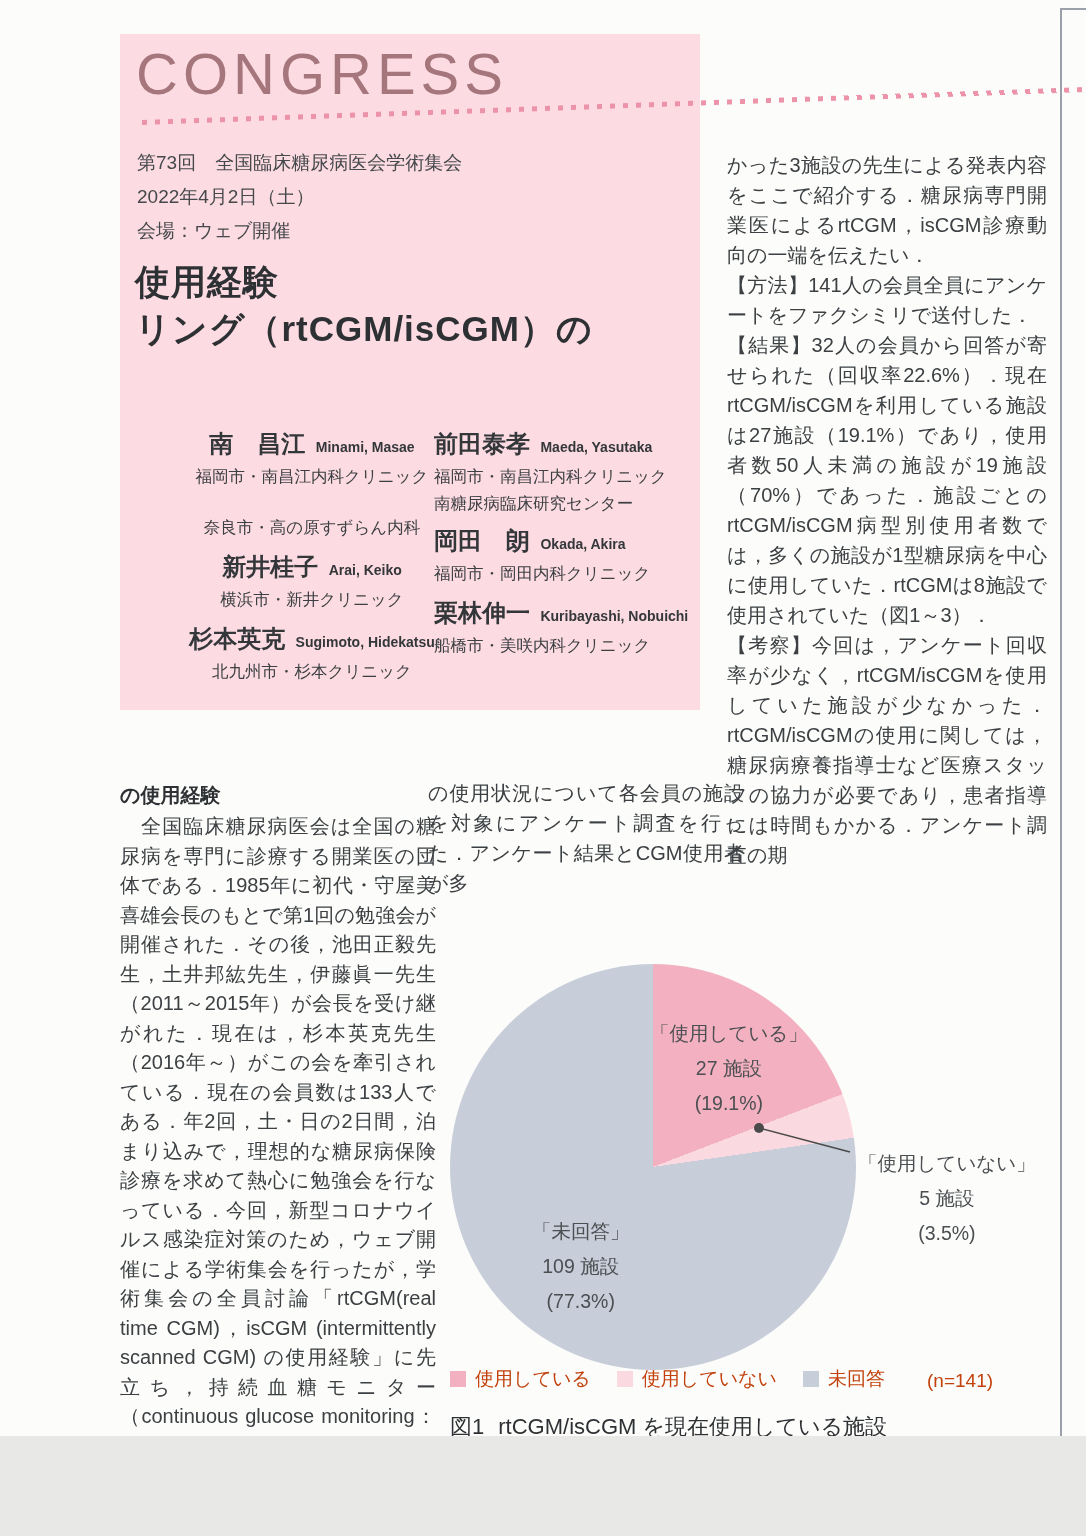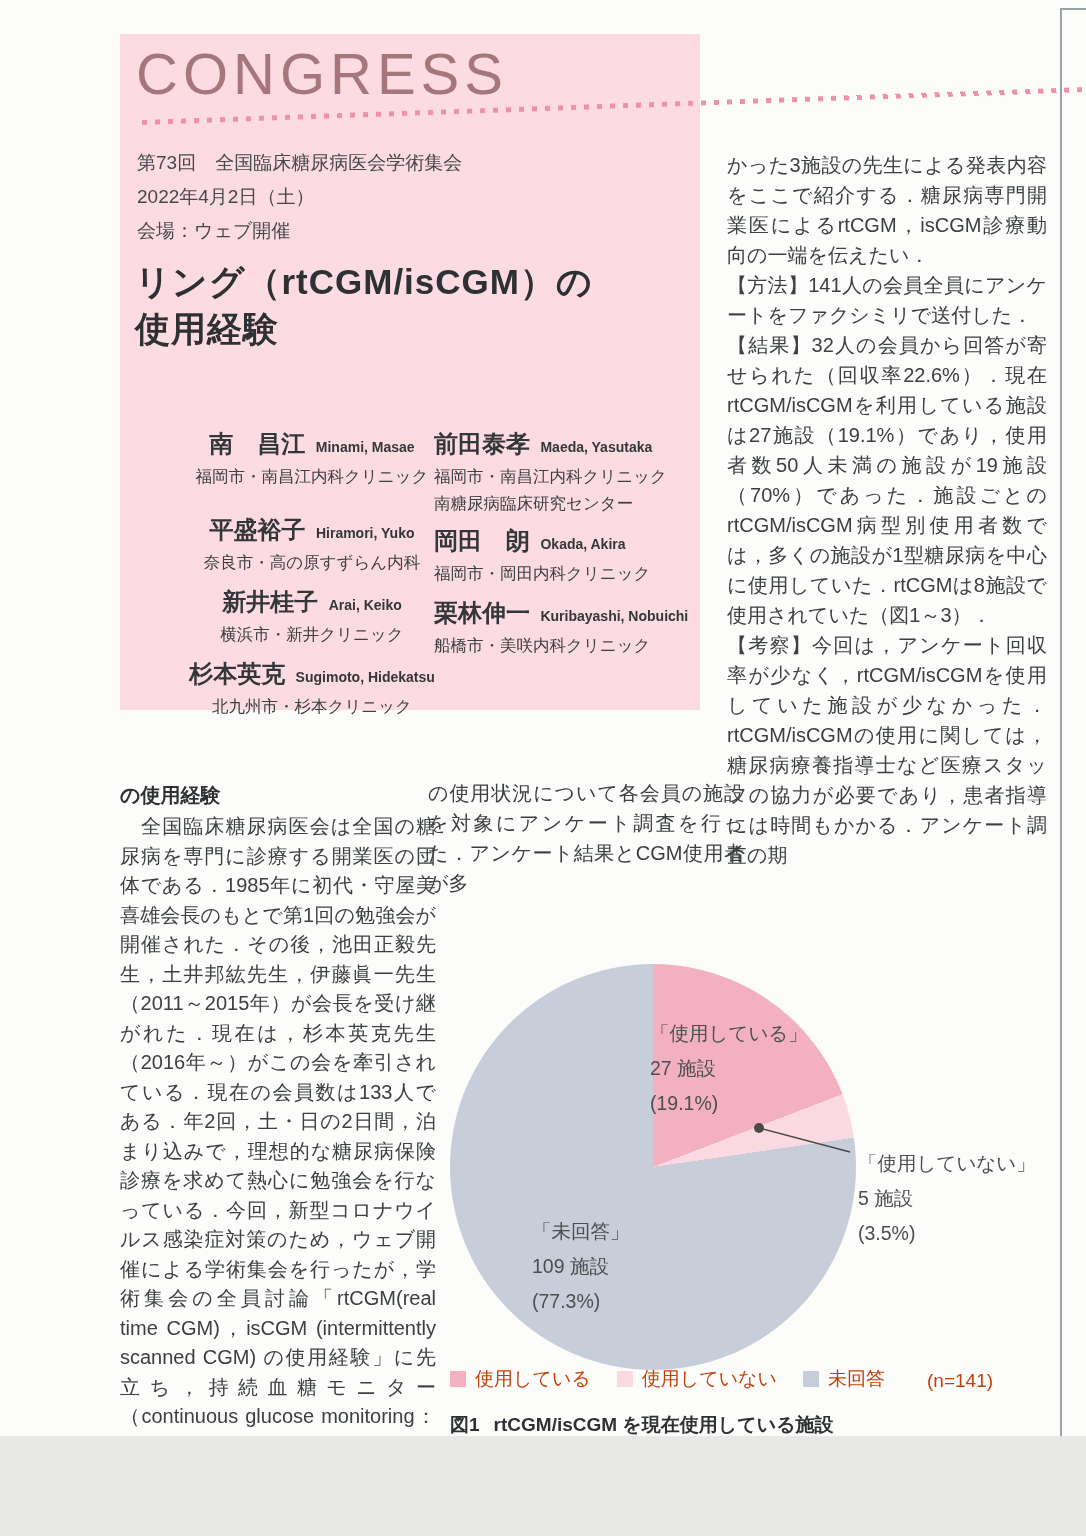--- a/index.html
+++ b/index.html
@@ -45,29 +45,29 @@
   .abstract-col p { margin: 0; }
   .intro-heading { position: absolute; left: 120px; top: 782px; font-size: 20px; font-weight: 700; color: #2e3134; }
   .intro-col { position: absolute; left: 120px; top: 812px; width: 316px; line-height: 29.5px; }
   .middle-col { position: absolute; left: 428px; top: 778px; width: 316px; line-height: 30px; }
   
   .pie {
     position: absolute; left: 450px; top: 964px; width: 406px; height: 406px;
     border-radius: 50%;
   }
   .leader-svg { position: absolute; left: 440px; top: 935px; width: 640px; height: 320px; }
-  .slice-label { position: absolute; font-size: 19.5px; line-height: 35px; color: #4b4f52; }
+  .slice-label { position: absolute; font-size: 19.5px; line-height: 35px; color: #4b4f52; text-align: center; }
   .slice-label.using { left: 650px; top: 1016px; }
   .slice-label.not-using { left: 858px; top: 1146px; }
   .slice-label.no-answer { left: 532px; top: 1214px; }
   .legend-row { position: absolute; left: 450px; top: 1366px; display: flex; align-items: flex-end; font-size: 19px; color: #c2410c; }
   .legend-item { display: flex; align-items: center; margin-right: 26px; }
   .legend-swatch { width: 16px; height: 16px; margin-right: 9px; display: inline-block; }
   .legend-n { margin-left: 16px; }
-  .fig-caption { position: absolute; left: 450px; top: 1412px; font-size: 19px; font-weight: 700; color: #2e3134; }
+  .fig-caption { position: absolute; left: 450px; top: 1412px; font-size: 22px; font-weight: 400; color: #2e3134; }
   .fig-caption .cap-text { margin-left: 14px; }
   
   .footer-pagenum { position: absolute; left: 128px; top: 1468px; font-size: 19px; color: #0f766e; }
   .footer-journal { position: absolute; left: 390px; top: 1466px; font-family: "Liberation Serif", "DejaVu Serif", serif; color: #33373a; }
   .journal-title { font-size: 20px; font-weight: 700; }
   .journal-issue { font-size: 23px; margin-left: 22px; }
 </style>
 </head>
 <body>
 
@@ -80,37 +80,33 @@
   <div class="congress">CONGRESS</div>
   <div class="dotted-sep"></div>
 
   <div class="meta-block">
     <div>第73回　全国臨床糖尿病医会学術集会</div>
     <div>2022年4月2日（土）</div>
     <div>会場：ウェブ開催</div>
   </div>
 
   <div class="article-title">
+    <div>使用経験</div>
     <div>リング（rtCGM/isCGM）の</div>
-    <div>使用経験</div>
   </div>
 
   <div class="authors-col left">
     <div class="author-entry gap-lg">
       <div class="author-name-line">
         <span class="author-name">南　昌江</span>
         <span class="author-roman">Minami, Masae</span>
       </div>
       <div class="author-aff">福岡市・南昌江内科クリニック</div>
     </div>
     <div class="author-entry">
-      <div class="author-name-line">
-        <span class="author-name">平盛裕子</span>
-        <span class="author-roman">Hiramori, Yuko</span>
-      </div>
       <div class="author-aff">奈良市・高の原すずらん内科</div>
     </div>
     <div class="author-entry">
       <div class="author-name-line">
         <span class="author-name">新井桂子</span>
         <span class="author-roman">Arai, Keiko</span>
       </div>
       <div class="author-aff">横浜市・新井クリニック</div>
     </div>
     <div class="author-entry">

